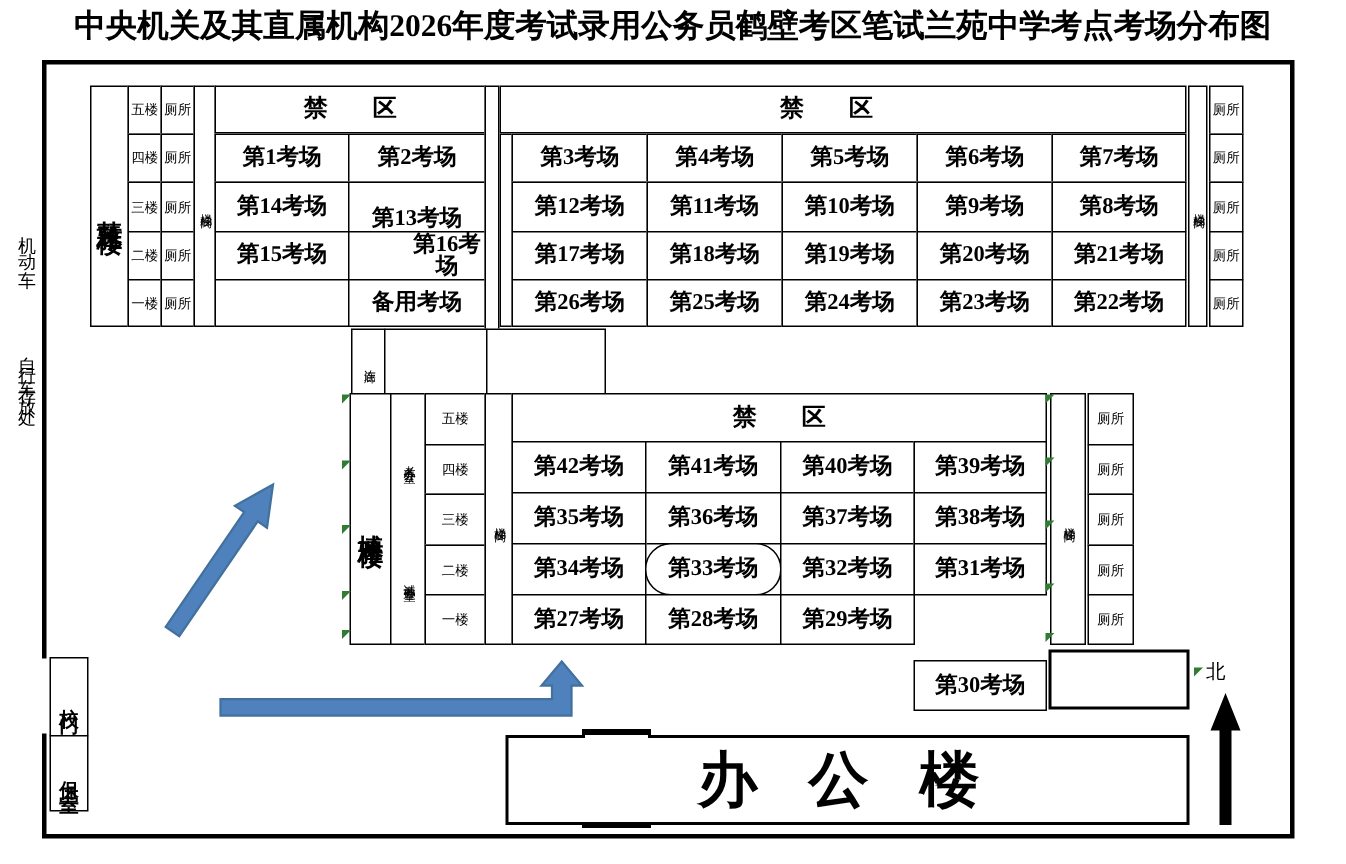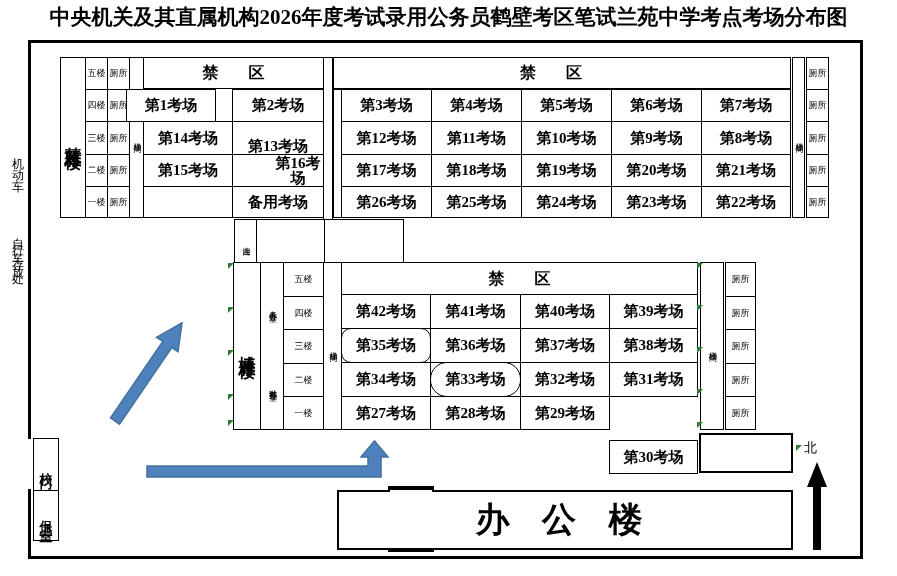--- a/index.html
+++ b/index.html
@@ -16,21 +16,21 @@
   .sm{font-size:9px;font-weight:normal;letter-spacing:0;}
   .v{writing-mode:vertical-rl;text-orientation:upright;}
   .bname{font-size:17px;letter-spacing:3px;}
   .tiny{font-size:8px;font-weight:normal;line-height:1;letter-spacing:1px;}
   .officecol{flex-direction:column;justify-content:space-around;padding:4px 0;}
   .outside-label{position:absolute;left:8px;width:18px;writing-mode:vertical-rl;
                  text-orientation:upright;font-size:12px;letter-spacing:11px;font-weight:normal;}
   .patch{position:absolute;background:#fff;}
   .doorseg{position:absolute;background:#000;}
   .gate{font-size:13px;letter-spacing:4px;}
-  .officebuilding{font-size:34px;letter-spacing:12px;border-width:2px;text-align:right;}
+  .officebuilding{font-size:40px;letter-spacing:12px;border-width:2px;text-align:right;}
   .northlabel{position:absolute;font-size:13px;font-weight:normal;}
   svg.overlay{position:absolute;left:0;top:0;pointer-events:none;}
 </style>
 </head>
 <body>
 
 <div class="canvas">
 
   <div class="title">中央机关及其直属机构2026年度考试录用公务员鹤壁考区笔试兰苑中学考点考场分布图</div>
 
@@ -50,21 +50,21 @@
   <div class="cell sm" style="left:107px;top:57px;width:23px;height:33px;">厕所</div>
   <div class="cell sm" style="left:107px;top:89px;width:23px;height:33px;">厕所</div>
   <div class="cell sm" style="left:107px;top:121px;width:23px;height:34px;">厕所</div>
   <div class="cell sm" style="left:107px;top:154px;width:23px;height:33px;">厕所</div>
   <div class="cell sm" style="left:107px;top:186px;width:23px;height:32px;">厕所</div>
 
   <div class="cell v tiny" style="left:129px;top:57px;width:15px;height:161px;">楼梯间</div>
 
   <div class="cell hdr" style="left:143px;top:57px;width:181px;height:32px;">禁 区</div>
 
-  <div class="cell" style="left:126px;top:89px;width:90px;height:33px;">第1考场</div>
+  <div class="cell" style="left:143px;top:89px;width:90px;height:33px;">第1考场</div>
   <div class="cell" style="left:232px;top:89px;width:92px;height:33px;">第2考场</div>
   <div class="cell" style="left:143px;top:121px;width:90px;height:34px;">第14考场</div>
   <div class="cell" style="left:232px;top:121px;width:92px;height:50px;">第13考场</div>
   <div class="cell" style="left:143px;top:154px;width:90px;height:33px;">第15考场</div>
   <div class="cell" style="left:232px;top:154px;width:92px;height:33px;padding-left:40px;">第16考场</div>
   <div class="cell" style="left:143px;top:186px;width:90px;height:32px;"></div>
   <div class="cell" style="left:232px;top:186px;width:92px;height:32px;">备用考场</div>
 
   <div class="cell" style="left:323px;top:57px;width:10px;height:205px;"></div>
 
@@ -122,21 +122,21 @@
 
   <div class="cell v tiny" style="left:323px;top:262px;width:19px;height:168px;">楼梯间</div>
 
   <div class="cell hdr" style="left:341px;top:262px;width:357px;height:33px;">禁 区</div>
 
   <div class="cell" style="left:341px;top:294px;width:90px;height:35px;">第42考场</div>
   <div class="cell" style="left:430px;top:294px;width:91px;height:35px;">第41考场</div>
   <div class="cell" style="left:520px;top:294px;width:90px;height:35px;">第40考场</div>
   <div class="cell" style="left:609px;top:294px;width:89px;height:35px;">第39考场</div>
 
-  <div class="cell" style="left:341px;top:328px;width:90px;height:35px;border-radius:10px;">第35考场</div>
+  <div class="cell" style="left:341px;top:328px;width:90px;height:35px;">第35考场</div>
   <div class="cell" style="left:430px;top:328px;width:91px;height:35px;">第36考场</div>
   <div class="cell" style="left:520px;top:328px;width:90px;height:35px;">第37考场</div>
   <div class="cell" style="left:609px;top:328px;width:89px;height:35px;">第38考场</div>
 
   <div class="cell" style="left:341px;top:362px;width:90px;height:35px;">第34考场</div>
   <div class="cell" style="left:430px;top:362px;width:91px;height:35px;border-radius:17px;">第33考场</div>
   <div class="cell" style="left:520px;top:362px;width:90px;height:35px;">第32考场</div>
   <div class="cell" style="left:609px;top:362px;width:89px;height:35px;">第31考场</div>
 
   <div class="cell" style="left:341px;top:396px;width:90px;height:34px;">第27考场</div>

